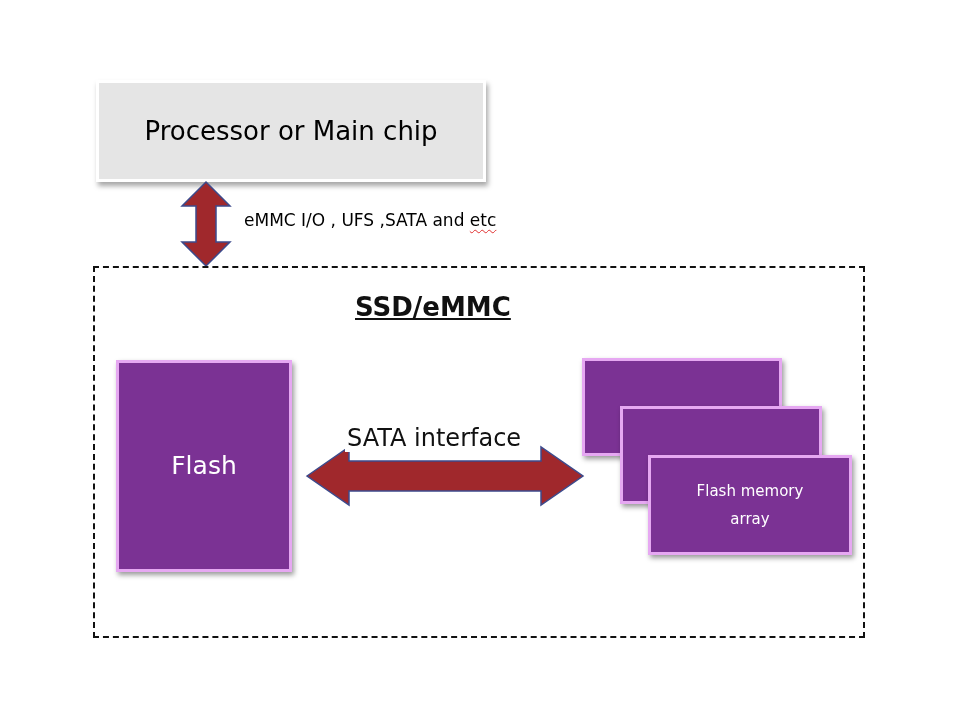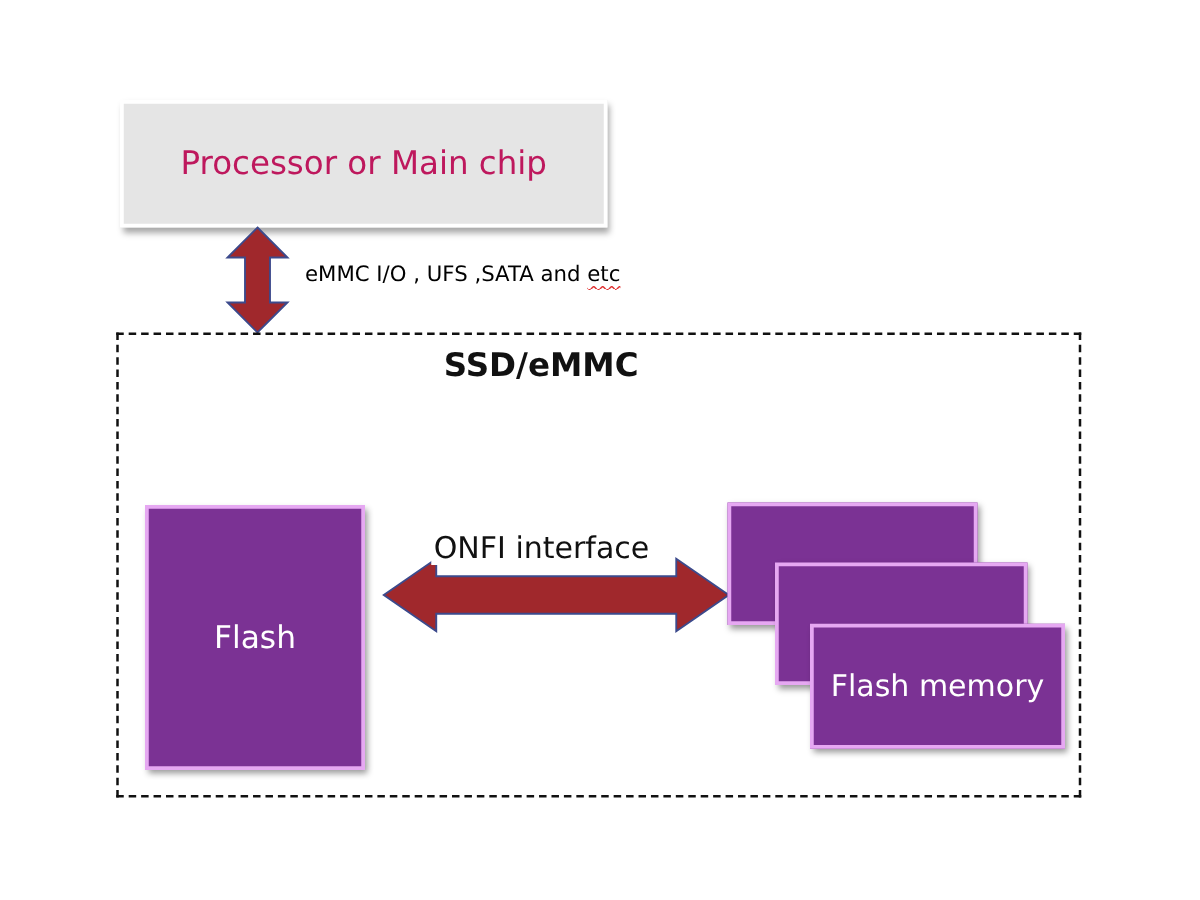--- a/index.html
+++ b/index.html
@@ -10,21 +10,21 @@
   }
   .abs { position: absolute; }
 
   
   #proc {
     left: 96px; top: 80px; width: 384px; height: 96px;
     background: #e5e5e5;
     border: 3px solid #ffffff;
     box-shadow: 2px 4px 5px rgba(0,0,0,0.35);
     display: flex; align-items: center; justify-content: center;
-    font-size: 26px; color: #be185d;
+    font-size: 26px; color: #000000;
   }
 
   
   #varrow { left: 180px; top: 180px; width: 52px; height: 88px; }
 
   #bus-label {
     left: 244px; top: 210px; font-size: 17px; color: #000000;
     white-space: nowrap;
   }
   #bus-label .squiggle {
@@ -33,43 +33,43 @@
     text-underline-offset: 3px;
   }
 
   
   #ssd {
     left: 93px; top: 266px; width: 772px; height: 372px;
     border: 2px dashed #111;
     box-sizing: border-box;
   }
   #ssd-title {
-    left: 355px; top: 278px; font-size: 26px; font-weight: bold; color: #111;
+    left: 355px; top: 292px; font-size: 26px; font-weight: bold; color: #111;
     font-family: "DejaVu Sans", sans-serif;
+    text-decoration: underline;
   }
 
   .purple {
     background: #7b3294;
     border: 3px solid #e6a8f2;
     box-shadow: 2px 3px 5px rgba(0,0,0,0.4);
     box-sizing: border-box;
     color: #ffffff;
     display: flex; align-items: center; justify-content: center;
     text-align: center;
-    margin-top: 44px;
   }
   #controller {
     left: 116px; top: 360px; width: 176px; height: 212px;
     font-size: 25px; line-height: 34px;
   }
   #mem1 { left: 582px; top: 358px; width: 200px; height: 98px; }
   #mem2 { left: 620px; top: 406px; width: 202px; height: 98px; }
   #mem3 {
     left: 648px; top: 455px; width: 204px; height: 100px;
-    font-size: 24px; line-height: 28px;
+    font-size: 15px; line-height: 28px;
   }
 
   #harrow { left: 305px; top: 445px; width: 280px; height: 62px; }
   #onfi-label {
     left: 345px; top: 424px; font-size: 24px; color: #111;
     background: #ffffff; padding: 0 2px;
   }
 </style>
 </head>
 <body>
@@ -91,21 +91,22 @@
 
 <div id="controller" class="abs purple">
   <div>
     <div>Flash</div>
   </div>
 </div>
 
 <svg id="harrow" class="abs" viewBox="0 0 280 62">
   <polygon points="2,31 44,2 44,16 236,16 236,2 278,31 236,60 236,46 44,46 44,60" fill="#a0282c" stroke="#3c4a8c" stroke-width="1.5"></polygon>
 </svg>
-<div id="onfi-label" class="abs">ONFI interface</div>
+<div id="onfi-label" class="abs">SATA interface</div>
 
 <div id="mem1" class="abs purple"></div>
 <div id="mem2" class="abs purple"></div>
 <div id="mem3" class="abs purple">
   <div>
     <div>Flash memory</div>
+    <div>array</div>
   </div>
 </div>
 
 </body></html>

